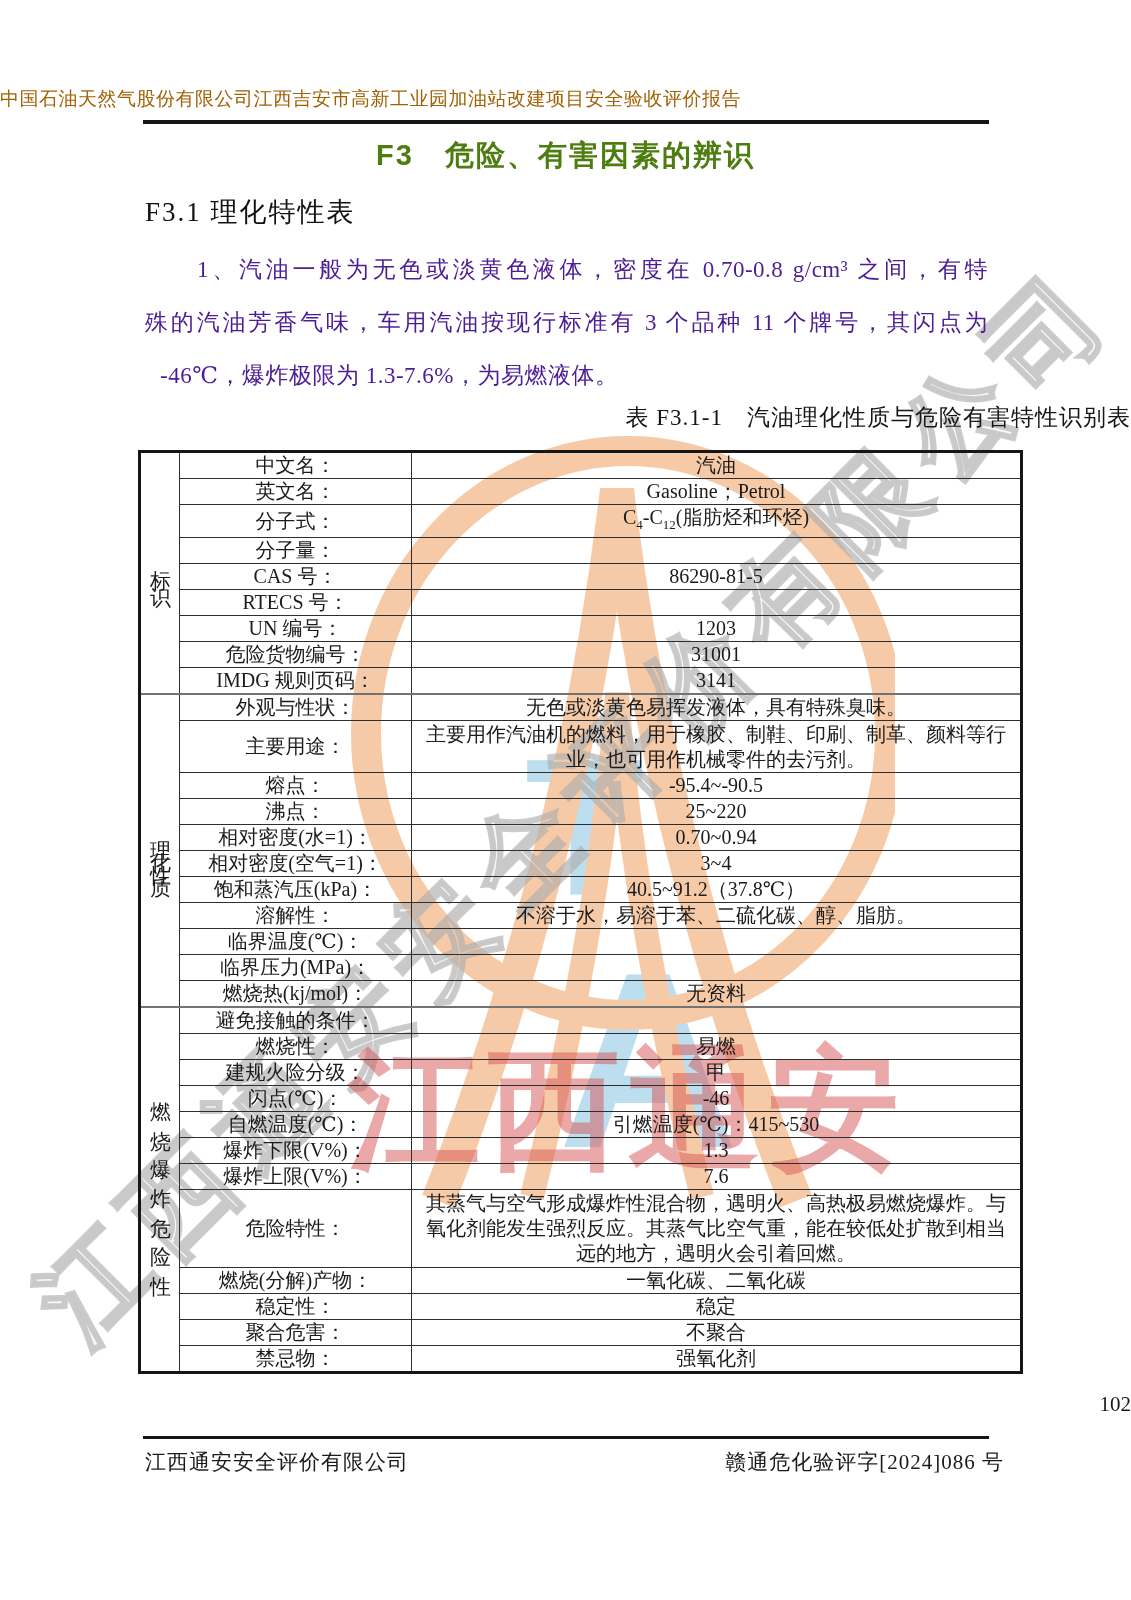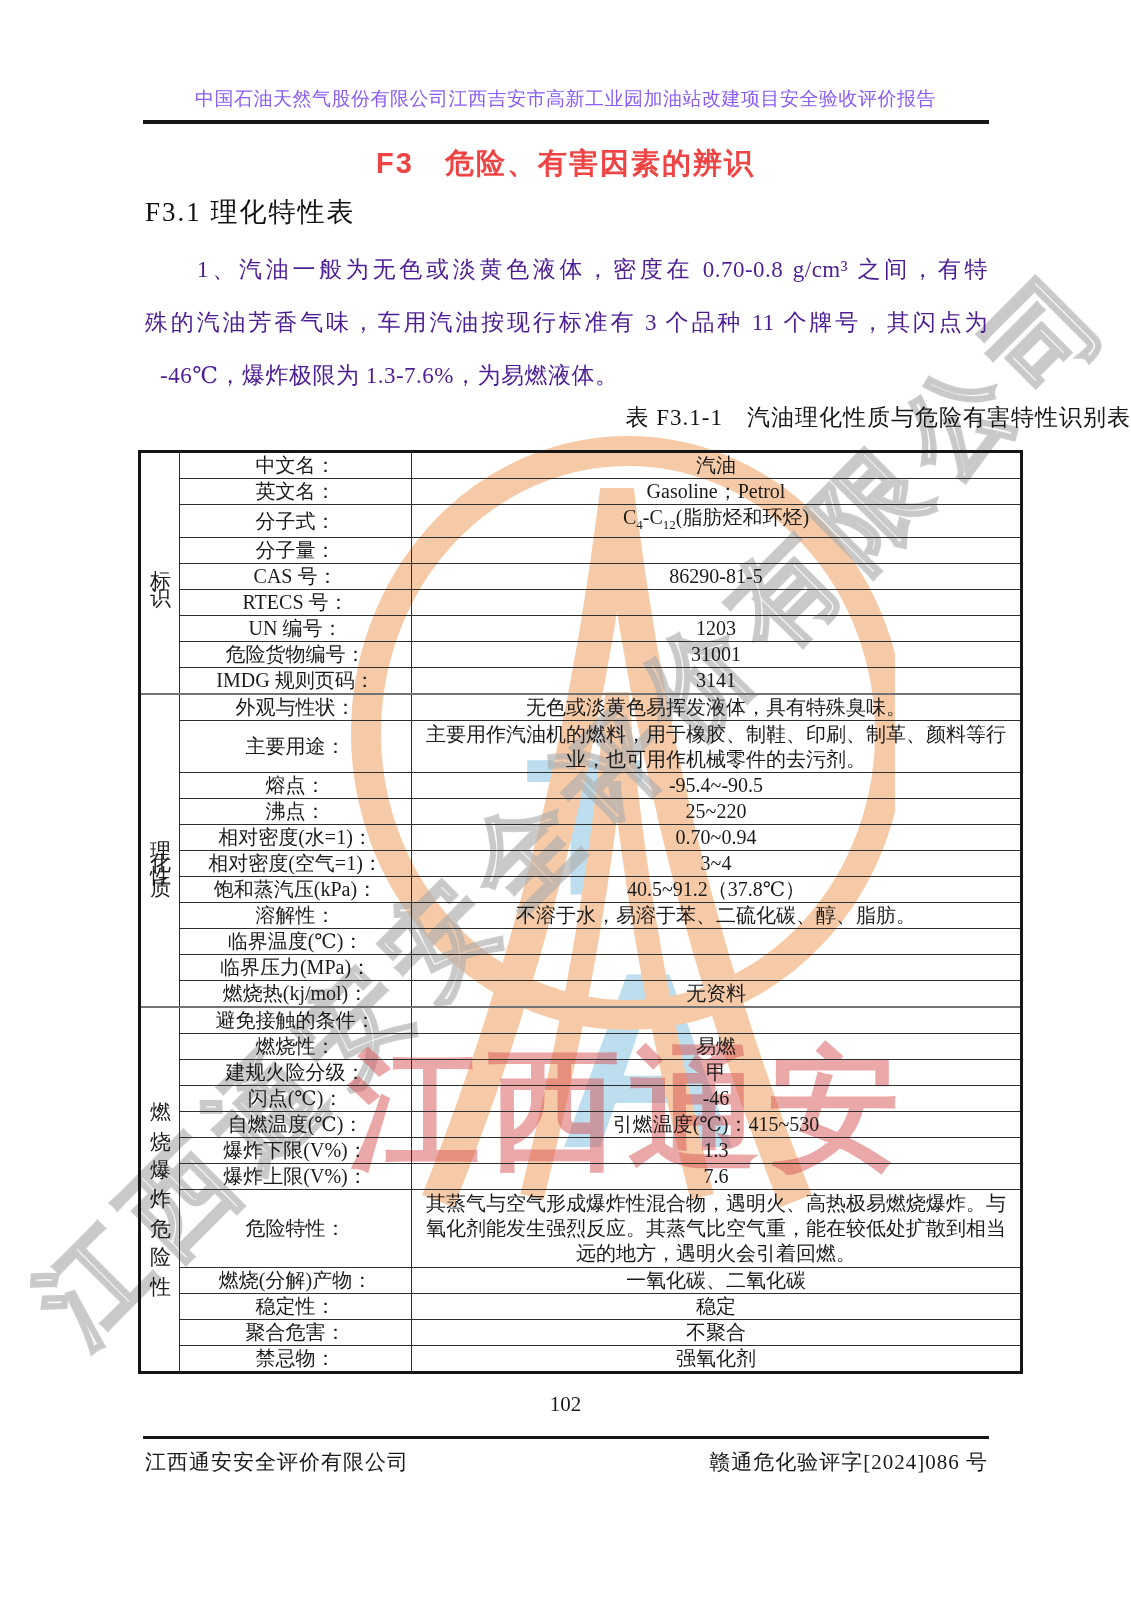--- a/index.html
+++ b/index.html
@@ -22,28 +22,28 @@
   .wm-red{
     position:absolute;left:348px;top:1022px;
     font-family:"Liberation Sans","DejaVu Sans",sans-serif;
     font-weight:700;font-size:132px;letter-spacing:8px;white-space:nowrap;
     color:rgba(214,88,88,0.52);
   }
   .wm-logo{position:absolute;left:320px;top:435px;width:575px;height:780px;opacity:0.9;}
   
   .content{position:absolute;inset:0;z-index:1;}
   .header-title{
-    position:absolute;top:86px;left:0;width:100%;text-align:center;
-    font-size:19px;letter-spacing:0.5px;color:#8b5cf6;
+    position:absolute;top:86px;left:0;width:100%;text-align:left;
+    font-size:19px;letter-spacing:0.5px;color:#a16207;
   }
   .header-rule{position:absolute;top:120px;left:143px;width:846px;height:4px;background:#151515;}
   .chapter-heading{
     position:absolute;top:136px;left:0;width:100%;text-align:center;
     font-family:"Liberation Sans","DejaVu Sans",sans-serif;
-    font-size:29px;font-weight:700;letter-spacing:2px;color:#ef4444;margin-top:8px;
+    font-size:29px;font-weight:700;letter-spacing:2px;color:#4d7c0f;
   }
   .section-heading{
     position:absolute;top:194px;left:145px;
     font-size:27px;font-weight:400;letter-spacing:2px;color:#111;
   }
   .paragraph{position:absolute;top:243px;left:145px;width:843px;font-size:23px;color:#4c1d95;}
   .para-line{line-height:53px;height:53px;text-align:justify;text-align-last:justify;letter-spacing:0.5px;}
   .para-line.first{padding-left:52px;}
   .para-line.last{text-align-last:left;margin-left:15px;}
   .table-caption{
@@ -63,24 +63,24 @@
   table.props tr{height:26px;}
   table.props tr.h2x{height:52px;}
   table.props tr.h3x{height:78px;}
   .vtext{writing-mode:vertical-rl;text-orientation:upright;display:inline-block;font-size:21px;}
   .vt-id{letter-spacing:16px;}
   .vt-phys{letter-spacing:12px;}
   .vt-burn{letter-spacing:29px;}
   td.val-just{text-align:justify;text-align-last:center;}
   sub{font-size:13px;}
   
-  .page-number{position:absolute;top:1392px;left:0;width:100%;text-align:center;font-size:21px;}
+  .page-number{position:absolute;top:1392px;left:0;width:100%;text-align:right;font-size:21px;}
   .footer-rule{position:absolute;top:1436px;left:143px;width:846px;height:3px;background:#151515;}
   .footer-company{position:absolute;top:1448px;left:145px;font-size:21px;letter-spacing:1px;}
-  .footer-docnum{position:absolute;top:1448px;left:0;width:988px;text-align:right;font-size:21px;letter-spacing:1px;}
+  .footer-docnum{position:absolute;top:1448px;left:16px;width:988px;text-align:right;font-size:21px;letter-spacing:1px;}
 </style>
 </head>
 <body>
 
 <div class="page">
 
   <div class="watermarks">
     <svg class="wm-logo" viewBox="0 0 575 780" xmlns="http://www.w3.org/2000/svg">
       <text x="205" y="460" font-size="195" font-family="Liberation Sans, sans-serif" font-weight="bold" fill="#aed8ec" opacity="0.9">T</text>
       <text x="238" y="712" font-size="250" font-family="Liberation Sans, sans-serif" font-weight="bold" fill="#aed8ec" opacity="0.9">A</text>

